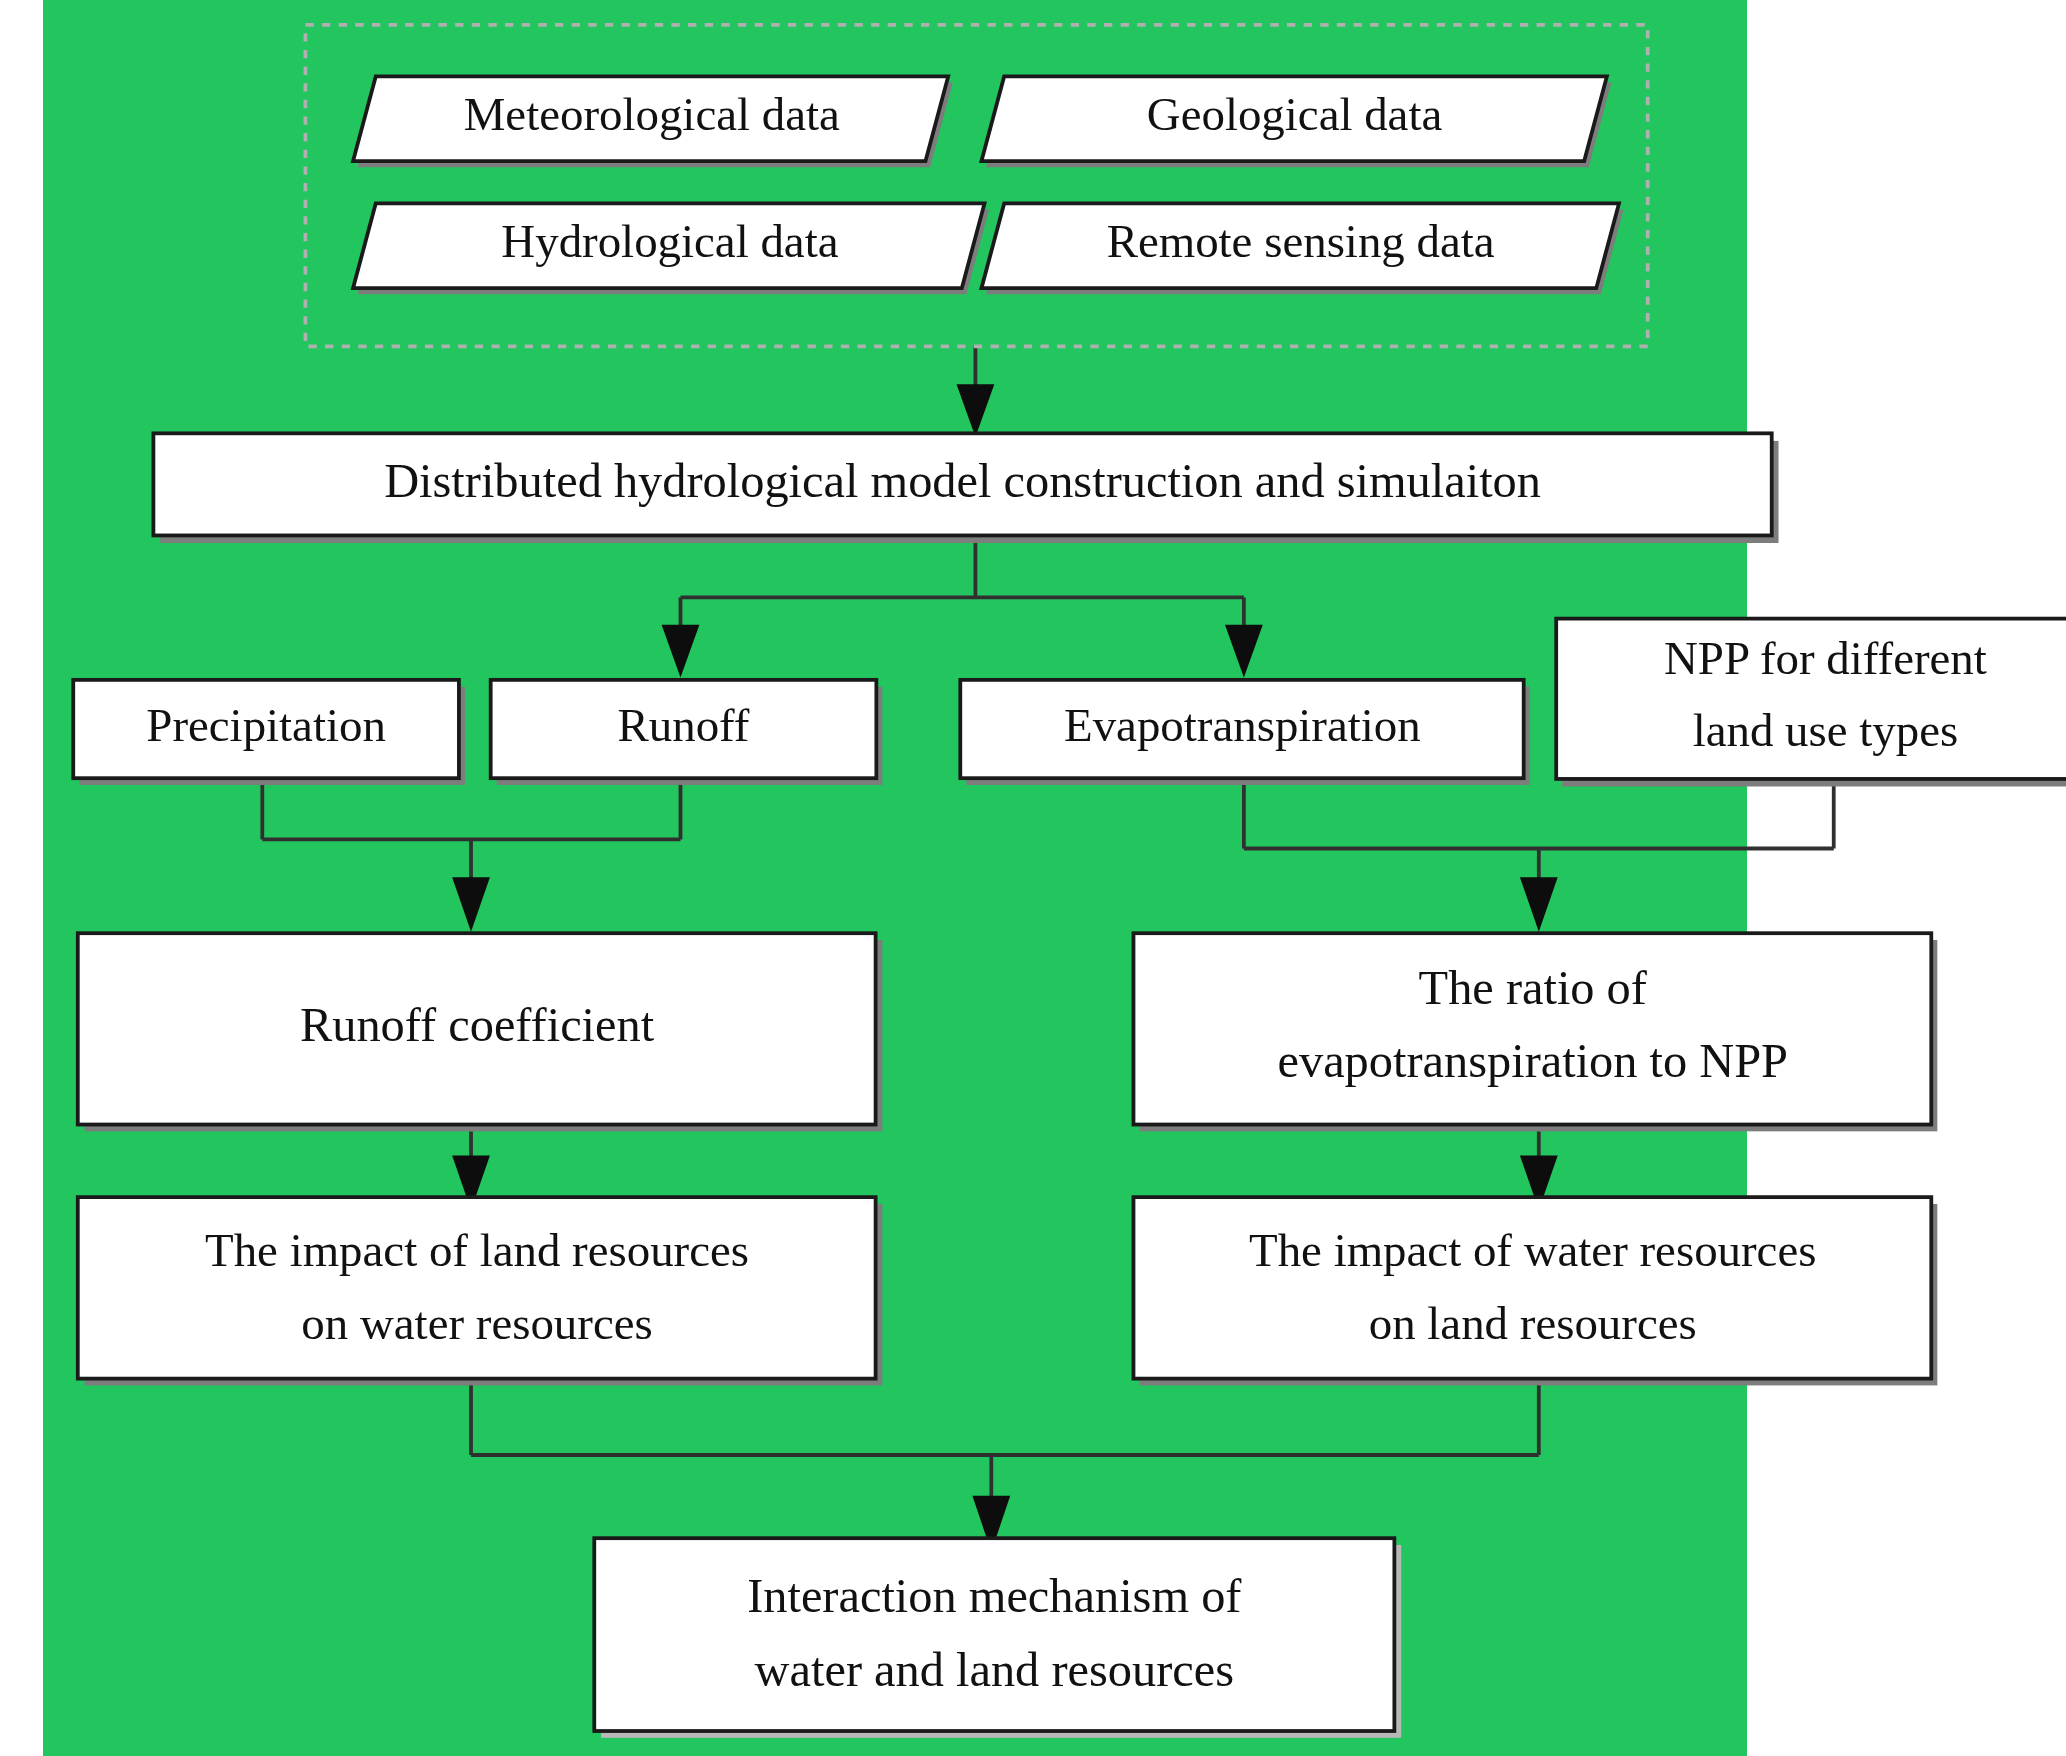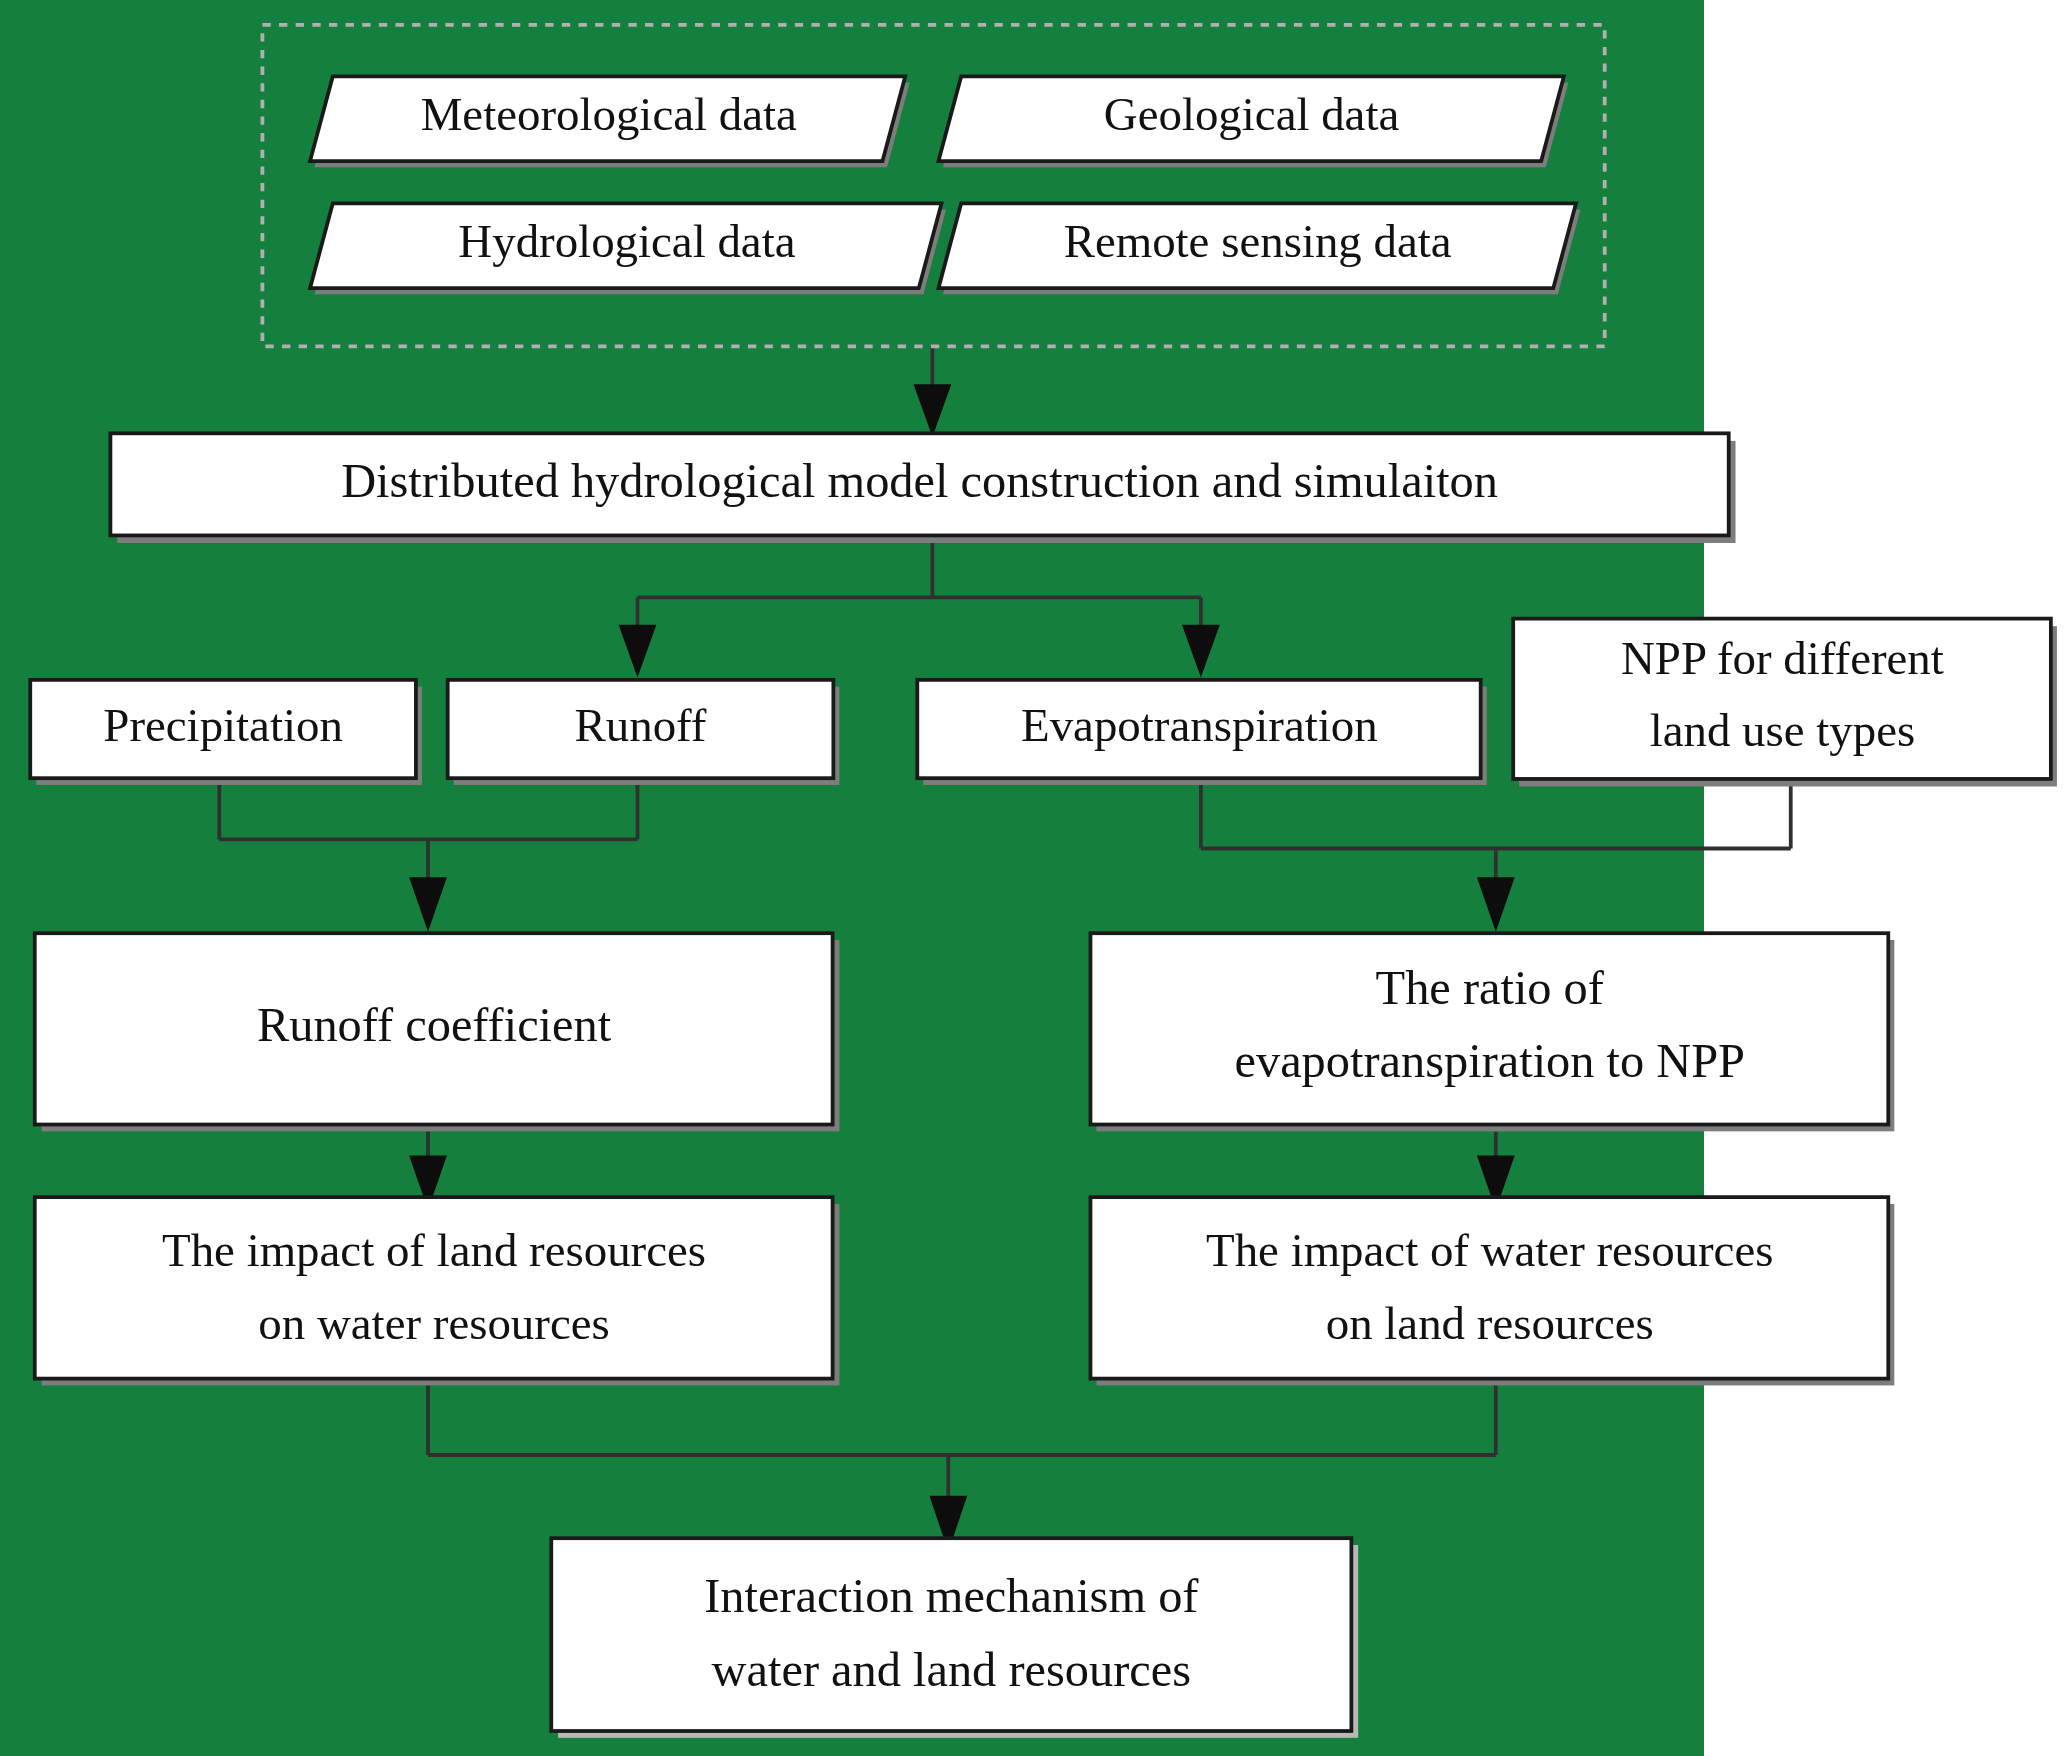--- a/index.html
+++ b/index.html
@@ -11,21 +11,22 @@
   body {
     width: 2066px;
     height: 1756px;
     font-family: "Liberation Serif", "DejaVu Serif", serif;
     overflow: hidden;
   }
   #flow-root {
     position: relative;
     width: 1704px;
     height: 1756px;
-    background: #15803d;
+    background: #22c55e;
+    margin-left: 43px;
   }
   svg#flow-svg {
     position: absolute;
     top: 0;
     left: 0;
     width: 2066px;
     height: 1756px;
     display: block;
   }
   .node-text {

